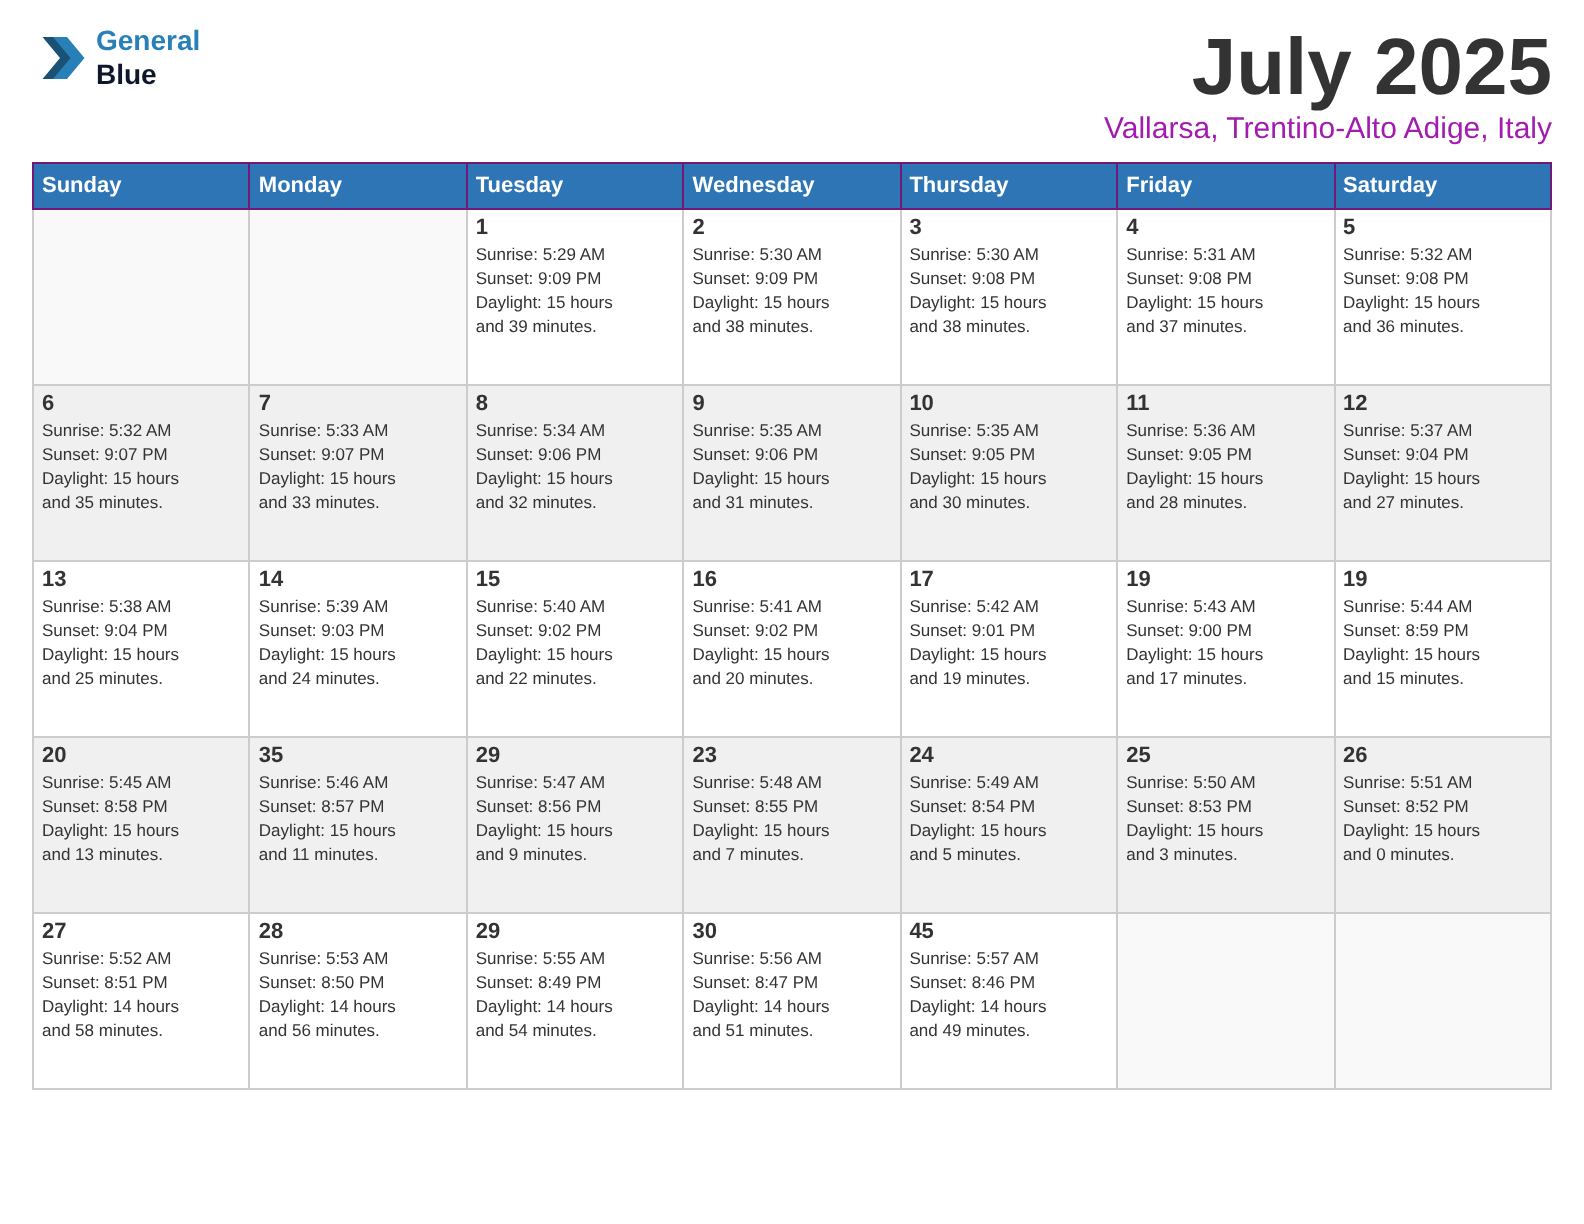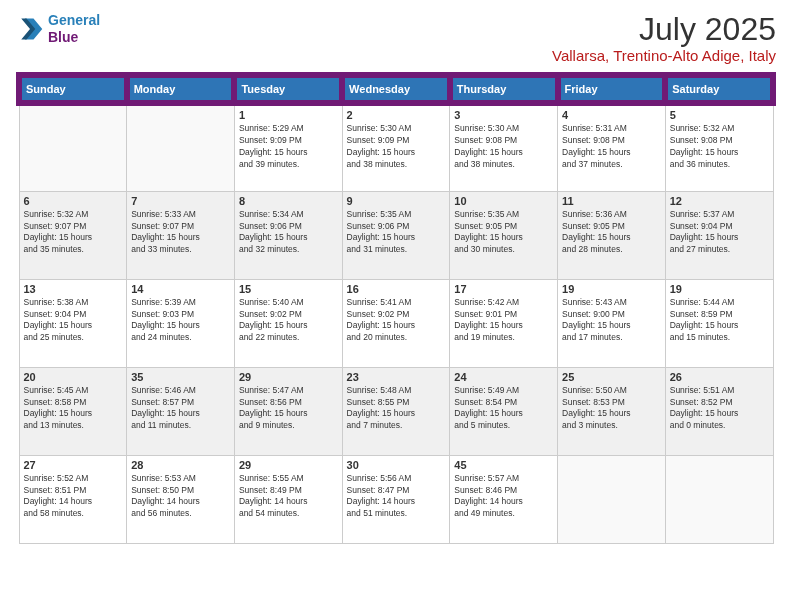--- a/index.html
+++ b/index.html
@@ -38,44 +38,44 @@
       color: #2980b9;
     }
     .logo-icon {
       width: 28px;
       height: 28px;
     }
     .title-block {
       text-align: right;
     }
     .month-year {
-      font-size: 32px;
-      font-weight: normal;
+      font-size: 40px;
+      font-weight: bold;
       color: #333;
       line-height: 1.1;
     }
     .location {
       font-size: 15px;
-      color: #b91c1c;
+      color: #a21caf;
     }
     .calendar {
       flex: 1;
       border: 1px solid #ccc;
       border-collapse: collapse;
       width: 100%;
       table-layout: fixed;
     }
     .calendar th {
       background: #2e75b6;
       color: #fff;
       font-size: 11px;
       font-weight: bold;
       padding: 5px 4px;
       text-align: left;
-      border: 6px solid #701a75;
+      border: 1px solid #701a75;
     }
     .calendar td {
       border: 1px solid #ccc;
       vertical-align: top;
       padding: 3px 4px;
       font-size: 9px;
       color: #333;
       height: 88px;
     }
     .calendar td.empty {
@@ -101,21 +101,21 @@
 
 <div class="page">
   <div class="header">
     <div class="logo">
       <svg class="logo-icon" viewBox="0 0 32 32">
         <polygon points="20,4 30,16 20,28 10,28 20,16 10,4" fill="#2980b9"></polygon>
         <polygon points="12,4 22,16 12,28 6,28 16,16 6,4" fill="#1a5276"></polygon>
       </svg>
       <div class="logo-text">
         <div><span>General</span></div>
-        <div style="color:#701a75">Blue</div>
+        <div style="color:#0f172a">Blue</div>
       </div>
     </div>
     <div class="title-block">
       <div class="month-year">July 2025</div>
       <div class="location">Vallarsa, Trentino-Alto Adige, Italy</div>
     </div>
   </div>
 
   <table class="calendar">
     <thead>

